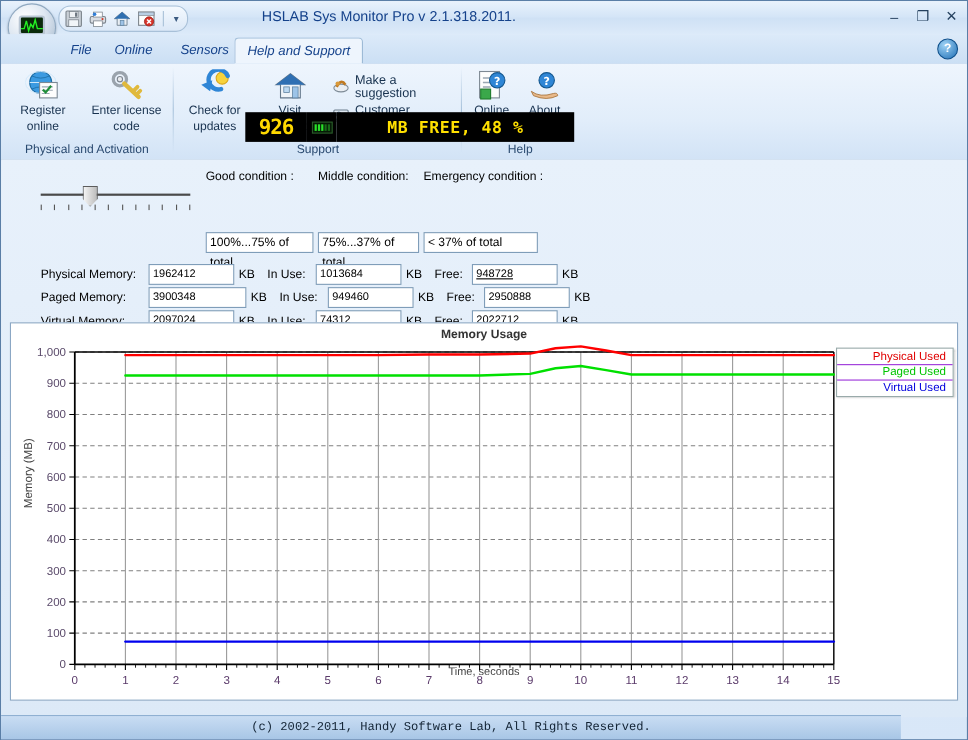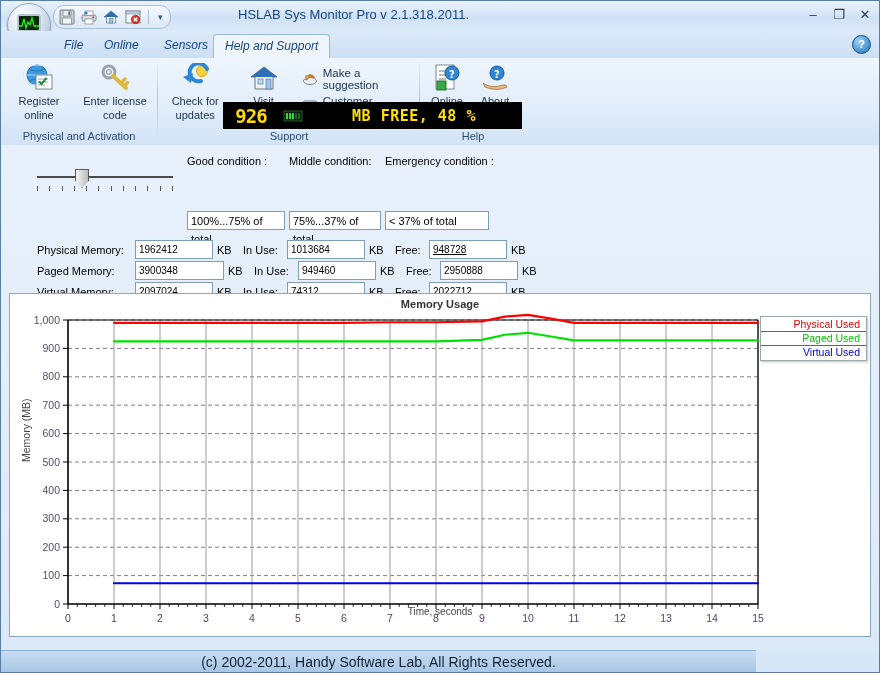--- a/index.html
+++ b/index.html
@@ -117,23 +117,23 @@
   .legend{position:absolute;right:3px;top:22px;width:105px;background:#fff;
     border:1px solid #9aa;box-shadow:1px 1px 2px rgba(0,0,0,.25);padding:1px 0;}
   .legitem{font-size:10.5px;text-align:right;padding:0 6px 0 0;line-height:13px;}
   .legsep{height:1px;background:#9b30d9;margin:0;}
   .ylabel{position:absolute;left:10px;top:168px;font-size:10.5px;color:#444;
     transform:rotate(-90deg);transform-origin:left top;white-space:nowrap;}
   .xlabel{position:absolute;left:0;bottom:19px;width:100%;text-align:center;
     font-size:10px;color:#444;}
 
   
-  .status{position:absolute;left:0;bottom:0;width:755px;height:21px;
+  .status{position:absolute;left:0;bottom:0;width:818px;height:21px;
     background:linear-gradient(180deg,#c9ddf3,#a8c6e6);border-top:1px solid #8fb0d2;
-    font-size:14px;color:#123;display:flex;align-items:center;justify-content:center;}
+    font-size:11px;color:#123;display:flex;align-items:center;justify-content:center;font-family:Liberation Mono, monospace;}
 </style>
 </head>
 <body>
 
 <div class="window">
 
   <div class="titlebar">
     <div class="appbtn">
       <div class="scr">
         <svg width="20" height="14" viewBox="0 0 20 14">

